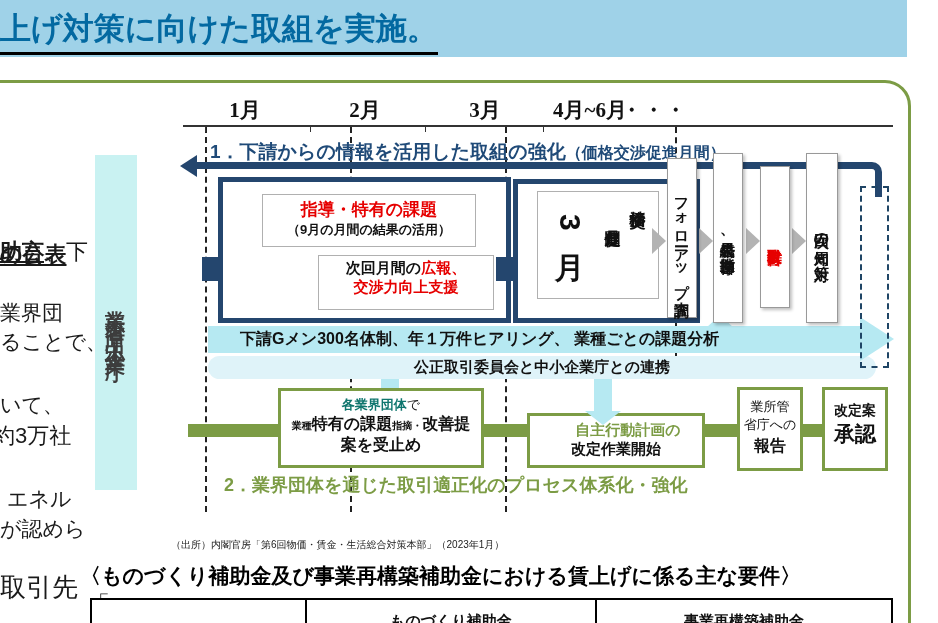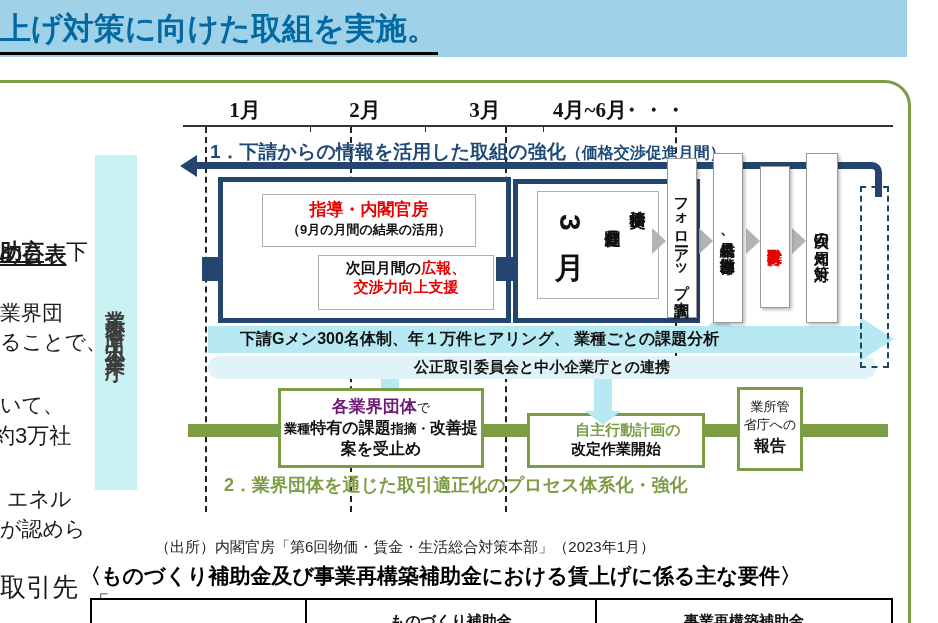--- a/index.html
+++ b/index.html
@@ -110,40 +110,40 @@
   .dheadA{left:372px;top:390px;width:0;height:0;border-left:18px solid transparent;
     border-right:18px solid transparent;border-top:13px solid #b6e9f2;z-index:1;}
   .dshaftB{left:594px;top:379px;width:18px;height:34px;}
   .dheadB{left:585px;top:411px;width:0;height:0;border-left:18px solid transparent;
     border-right:18px solid transparent;border-top:14px solid #b6e9f2;z-index:5;}
 
   
   .olive-bar{left:188px;top:424px;width:700px;height:13px;background:#7c9c45;z-index:1;}
   .gbox{border:3px solid #7c9c45;background:#fff;z-index:3;text-align:center;box-sizing:border-box;}
   .gboxA{left:278px;top:388px;width:206px;height:80px;padding-top:4px;}
-  .gboxA .l1g{color:#701a75;font-size:17px;font-weight:bold;}
+  .gboxA .l1g{color:#0f766e;font-size:13px;font-weight:bold;}
   .gboxA .l1s{color:#111;font-size:13px;}
-  .gboxA .sm{font-size:13px;font-weight:bold;}
+  .gboxA .sm{font-size:10px;font-weight:bold;}
   .gboxA .lg{font-size:16px;font-weight:bold;}
   .wboxB{left:528px;top:388px;width:166px;height:25px;border:2px solid #444;background:#fff;z-index:3;
     display:flex;align-items:center;justify-content:center;}
   .wboxB span{font-size:13px;font-weight:bold;white-space:nowrap;}
   .gboxC{left:527px;top:413px;width:178px;height:55px;padding-top:5px;}
   .gboxC .l1{color:#7c9c45;font-size:15px;font-weight:bold;display:block;padding-left:24px;}
   .gboxC .l2{color:#111;font-size:15px;font-weight:bold;display:block;}
   .gboxD{left:737px;top:387px;width:66px;height:84px;padding-top:8px;}
   .gboxD .n{font-size:13px;display:block;}
   .gboxD .b{font-size:16px;font-weight:bold;display:block;margin-top:2px;}
   .gboxE{left:822px;top:387px;width:66px;height:84px;padding-top:12px;}
   .gboxE .n{font-size:14px;font-weight:bold;display:block;}
   .gboxE .b{font-size:21px;font-weight:bold;display:block;}
 
   .s2-title{left:224px;top:473px;font-size:18px;font-weight:bold;color:#7c9c45;white-space:nowrap;z-index:3;}
 
-  .source{left:155px;top:538px;font-size:15px;color:#222;white-space:nowrap;z-index:2;}
+  .source{left:171px;top:538px;font-size:10px;color:#222;white-space:nowrap;z-index:2;}
   .tbl-heading{left:80px;top:562px;font-size:21px;font-weight:bold;color:#000;white-space:nowrap;z-index:2;}
 
   
   .btable{left:90px;top:598px;width:799px;height:60px;border:2px solid #000;z-index:2;
     display:flex;background:#fff;}
   .btable .cell{border-right:2px solid #000;box-sizing:border-box;display:flex;
     justify-content:center;padding-top:12px;font-size:15px;font-weight:bold;}
   .btable .c0{width:215px;}
   .btable .c1{width:290px;}
   .btable .c2{width:294px;border-right:none;}
@@ -193,21 +193,21 @@
   <div class="abs s1-title">
     <span class="s1-main">1．下請からの情報を活用した取組の強化</span><span class="s1-paren">（価格交渉促進月間）</span>
   </div>
   <div class="abs navy-loop"></div>
   <div class="abs navy-head"></div>
 
   <div class="abs nbox nbox1"></div>
   <div class="abs tab tab1"></div>
   <div class="abs tab tab2"></div>
   <div class="abs inner innerA">
-    <span class="r1">指導・内閣官房</span>
+    <span class="r1">指導・特有の課題</span>
     <span class="r2">（9月の月間の結果の活用）</span>
   </div>
   <div class="abs inner innerB">
     <span class="row"><span>次回月間の</span><span class="red">広報、</span></span>
     <span class="row red">交渉力向上支援</span>
   </div>
 
   <div class="abs nbox nbox2"></div>
   <div class="abs tab tab3"></div>
   <div class="abs inner innerC">
@@ -266,20 +266,24 @@
     <span class="l1">自主行動計画の</span>
     <span class="l2">改定作業開始</span>
   </div>
 
   <div class="abs gbox gboxD">
     <span class="n">業所管</span>
     <span class="n">省庁への</span>
     <span class="b">報告</span>
   </div>
 
+  <div class="abs gbox gboxE">
+    <span class="n">改定案</span>
+    <span class="b">承認</span>
+  </div>
 
   <div class="abs s2-title">2．業界団体を通じた取引適正化のプロセス体系化・強化</div>
 
   <div class="abs source">（出所）内閣官房「第6回物価・賃金・生活総合対策本部」（2023年1月）</div>
   <div class="abs tbl-heading">〈ものづくり補助金及び事業再構築補助金における賃上げに係る主な要件〉</div>
 
   <div class="abs btable">
     <div class="cell c0"></div>
     <div class="cell c1">ものづくり補助金</div>
     <div class="cell c2">事業再構築補助金</div>

